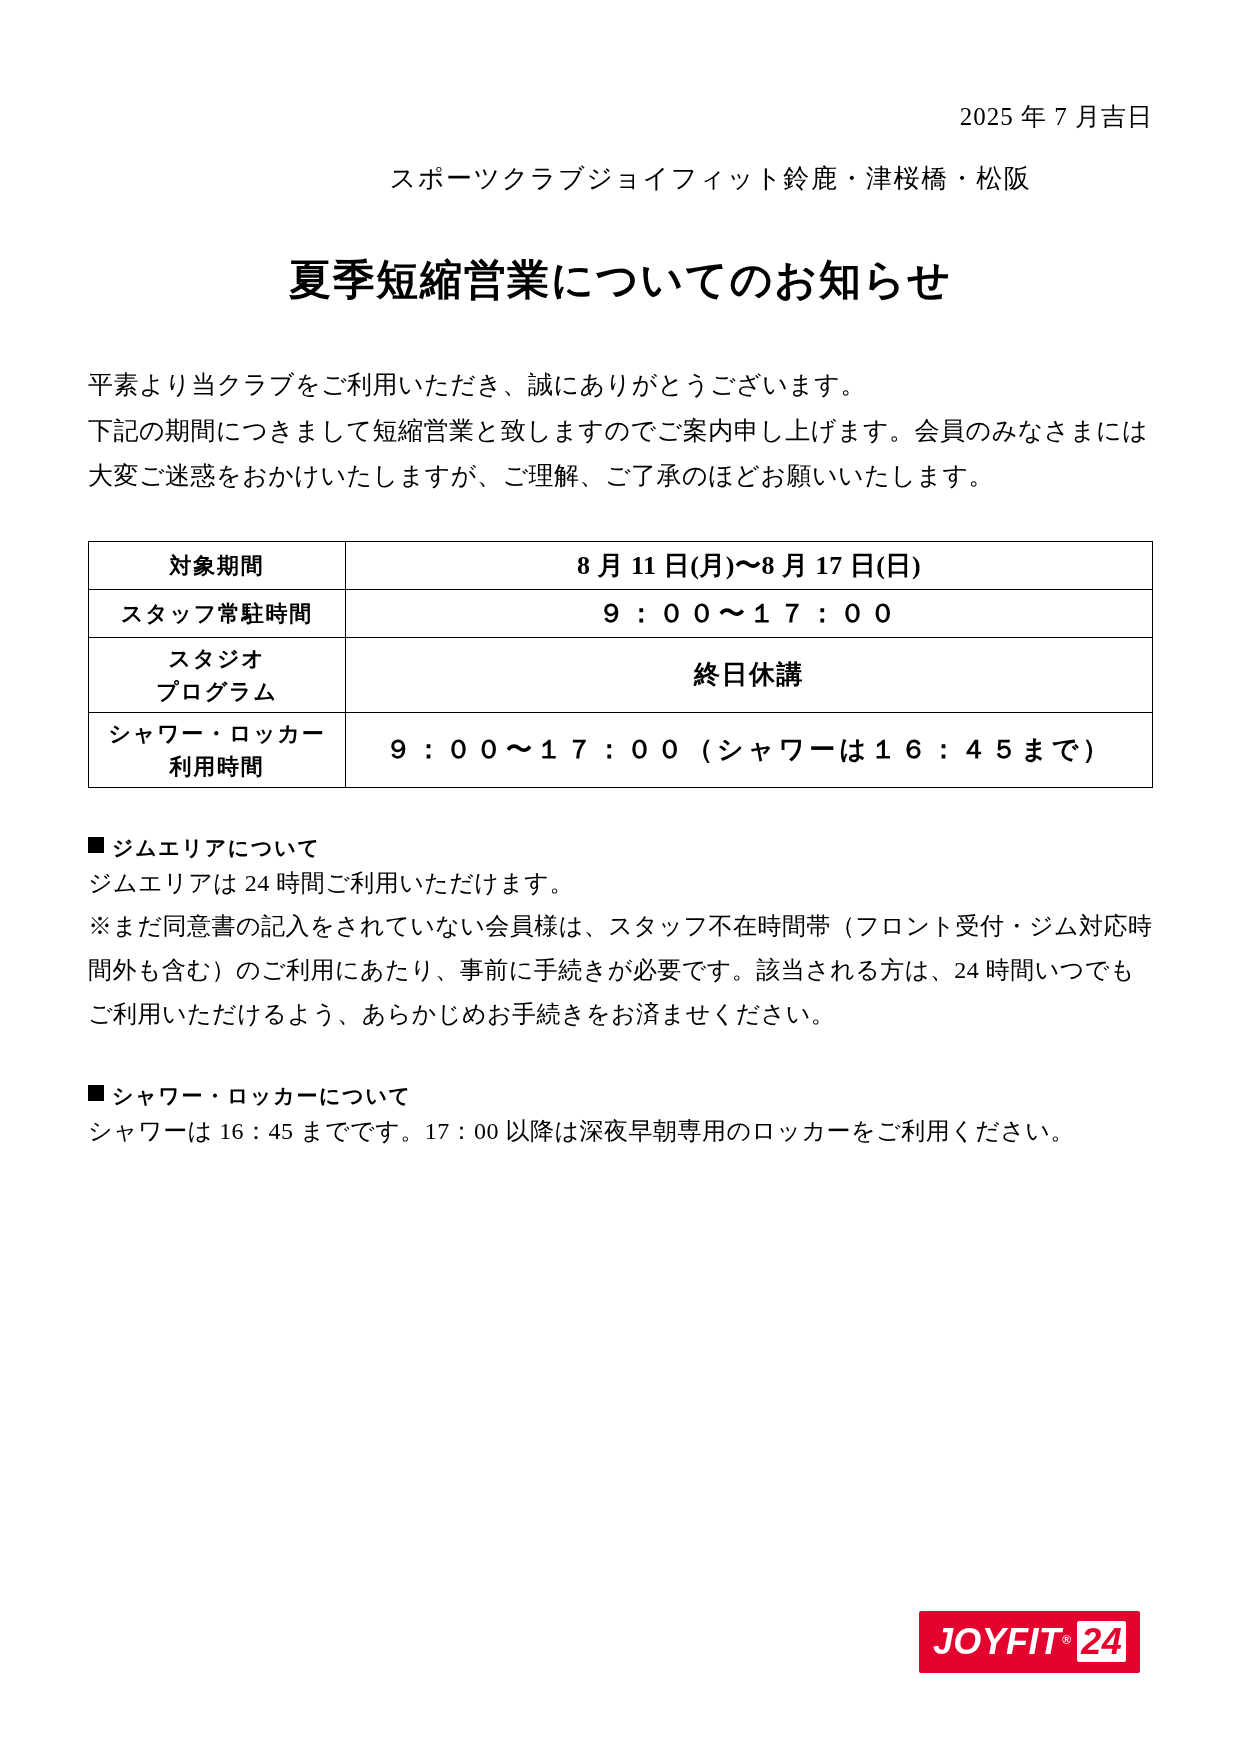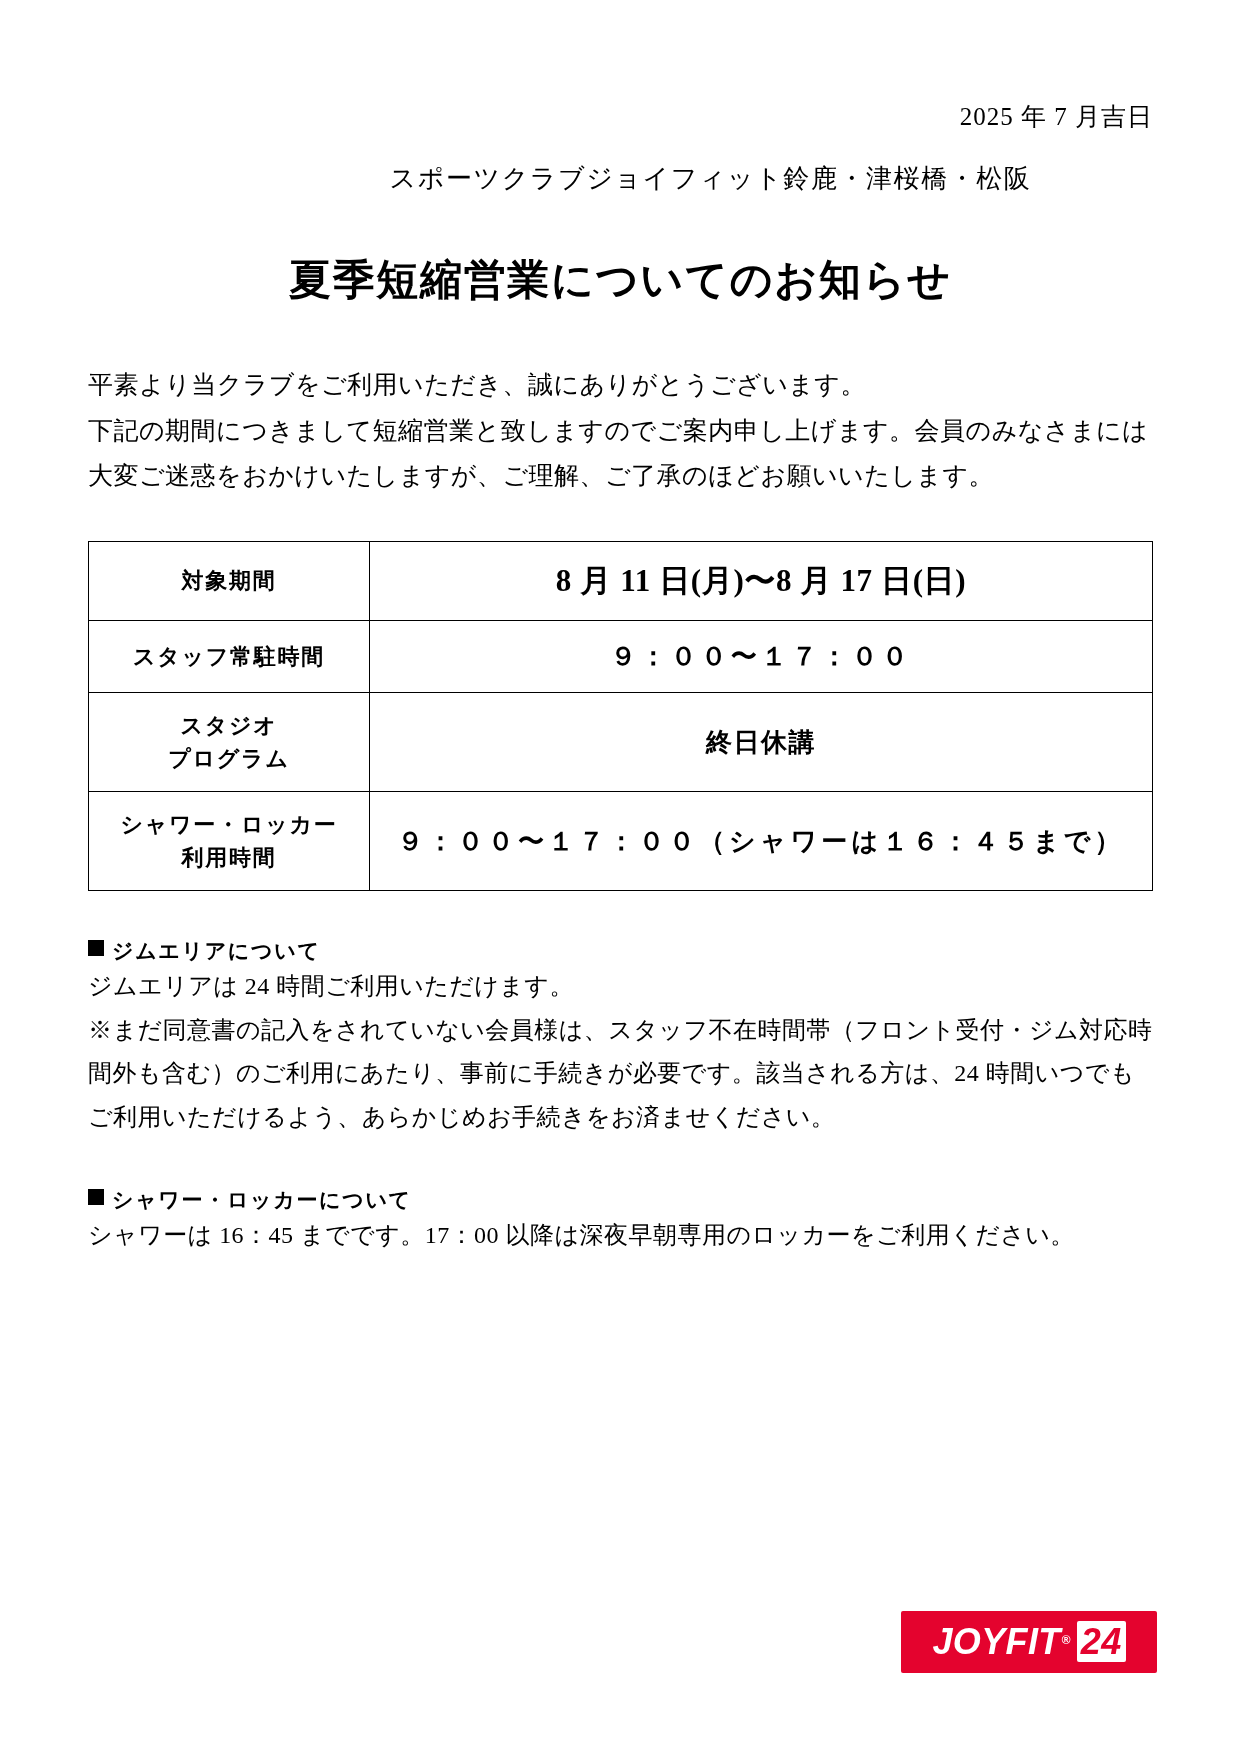--- a/index.html
+++ b/index.html
@@ -63,41 +63,41 @@
   }
 
   table.info {
     margin-top: 42px;
     border-collapse: collapse;
     width: 1065px;
     table-layout: fixed;
   }
   table.info td {
     border: 1px solid #000000;
-    padding: 16px;
+    padding: 4px;
     vertical-align: middle;
     text-align: center;
   }
   td.label {
     width: 248px;
     font-size: 22px;
     font-weight: bold;
     letter-spacing: 0.08em;
     padding: 14px 4px;
     line-height: 1.5;
   }
   td.value {
     font-size: 25px;
     font-weight: bold;
     padding: 14px 4px;
     line-height: 1.5;
     letter-spacing: 0.02em;
   }
   td.value.big {
-    font-size: 31px;
+    font-size: 26px;
     letter-spacing: 0.02em;
   }
   td.value.wide {
     letter-spacing: 0.16em;
     font-size: 26px;
   }
   td.value.mono-wide {
     letter-spacing: 0.22em;
     font-size: 24px;
   }
@@ -124,23 +124,23 @@
     font-size: 24px;
     line-height: 1.82;
     letter-spacing: 0.02em;
   }
   .section-body p {
     margin: 0;
   }
 
   .logo {
     position: absolute;
-    right: 84px;
+    right: 101px;
     bottom: 182px;
-    width: 256px;
+    width: 221px;
     height: 62px;
     background: #e4032e;
     border-radius: 2px;
     display: flex;
     align-items: center;
     justify-content: center;
   }
   .logo-text {
     color: #ffffff;
     font-family: "Liberation Sans", sans-serif;

